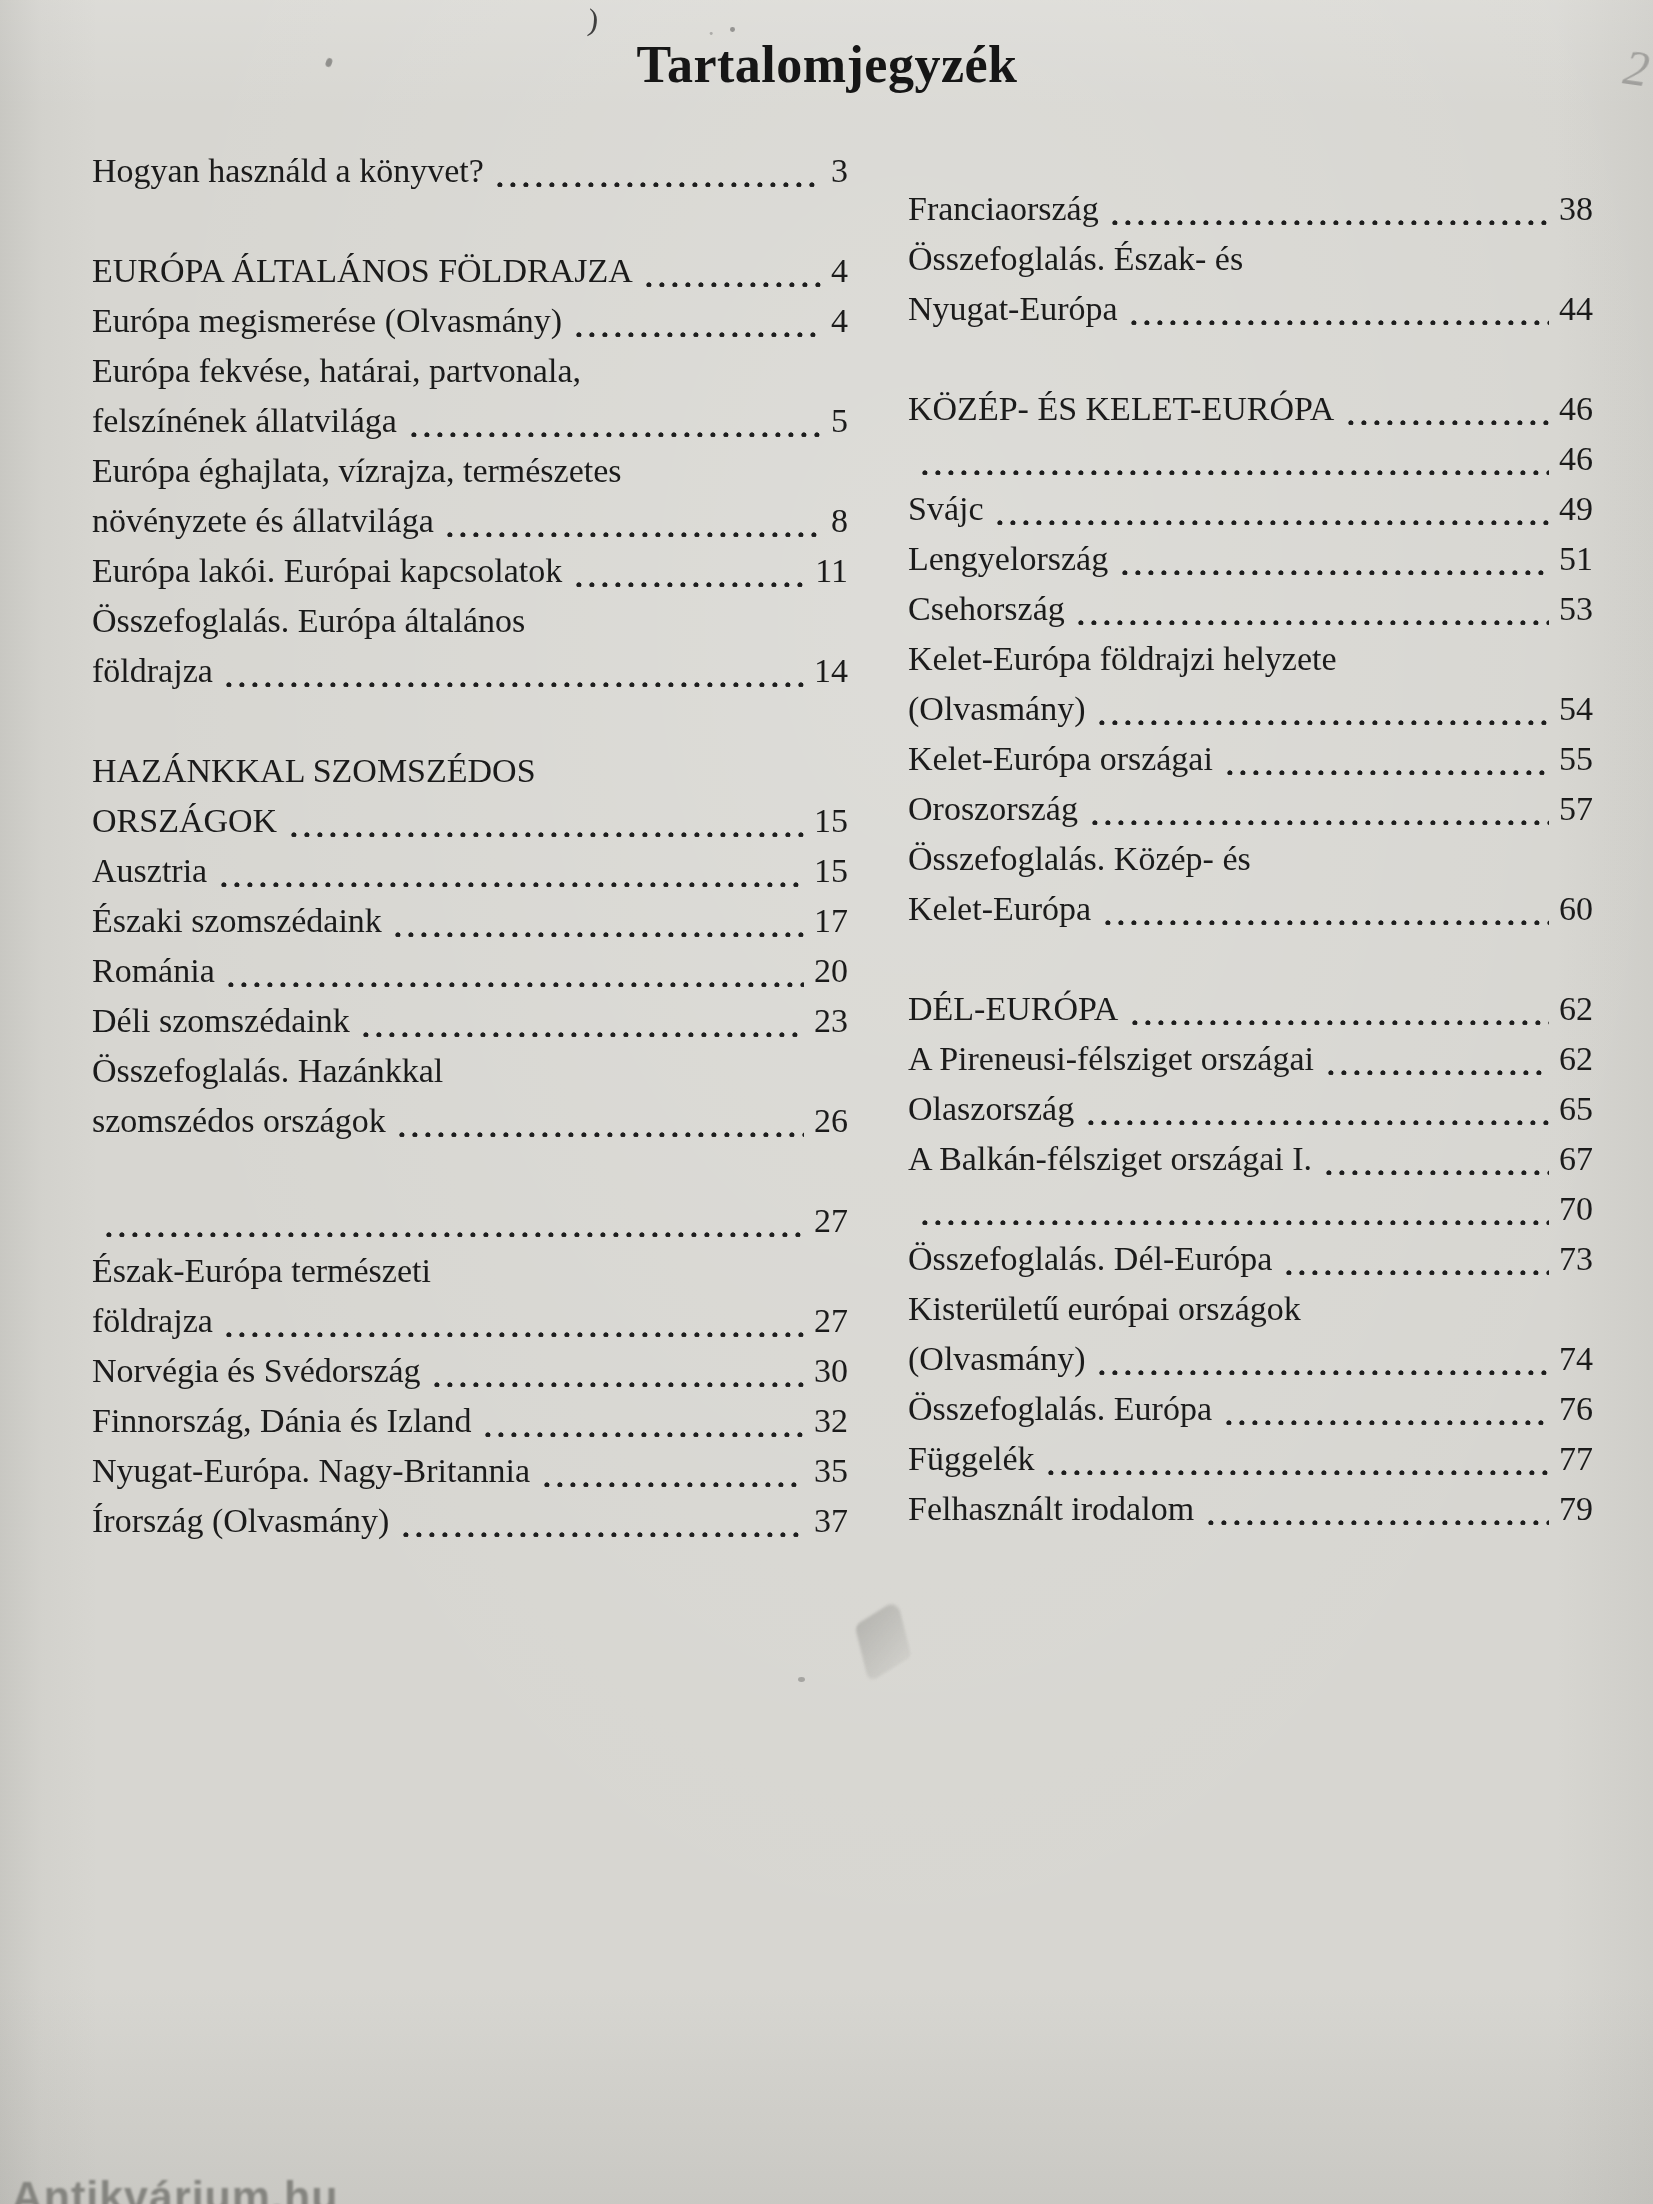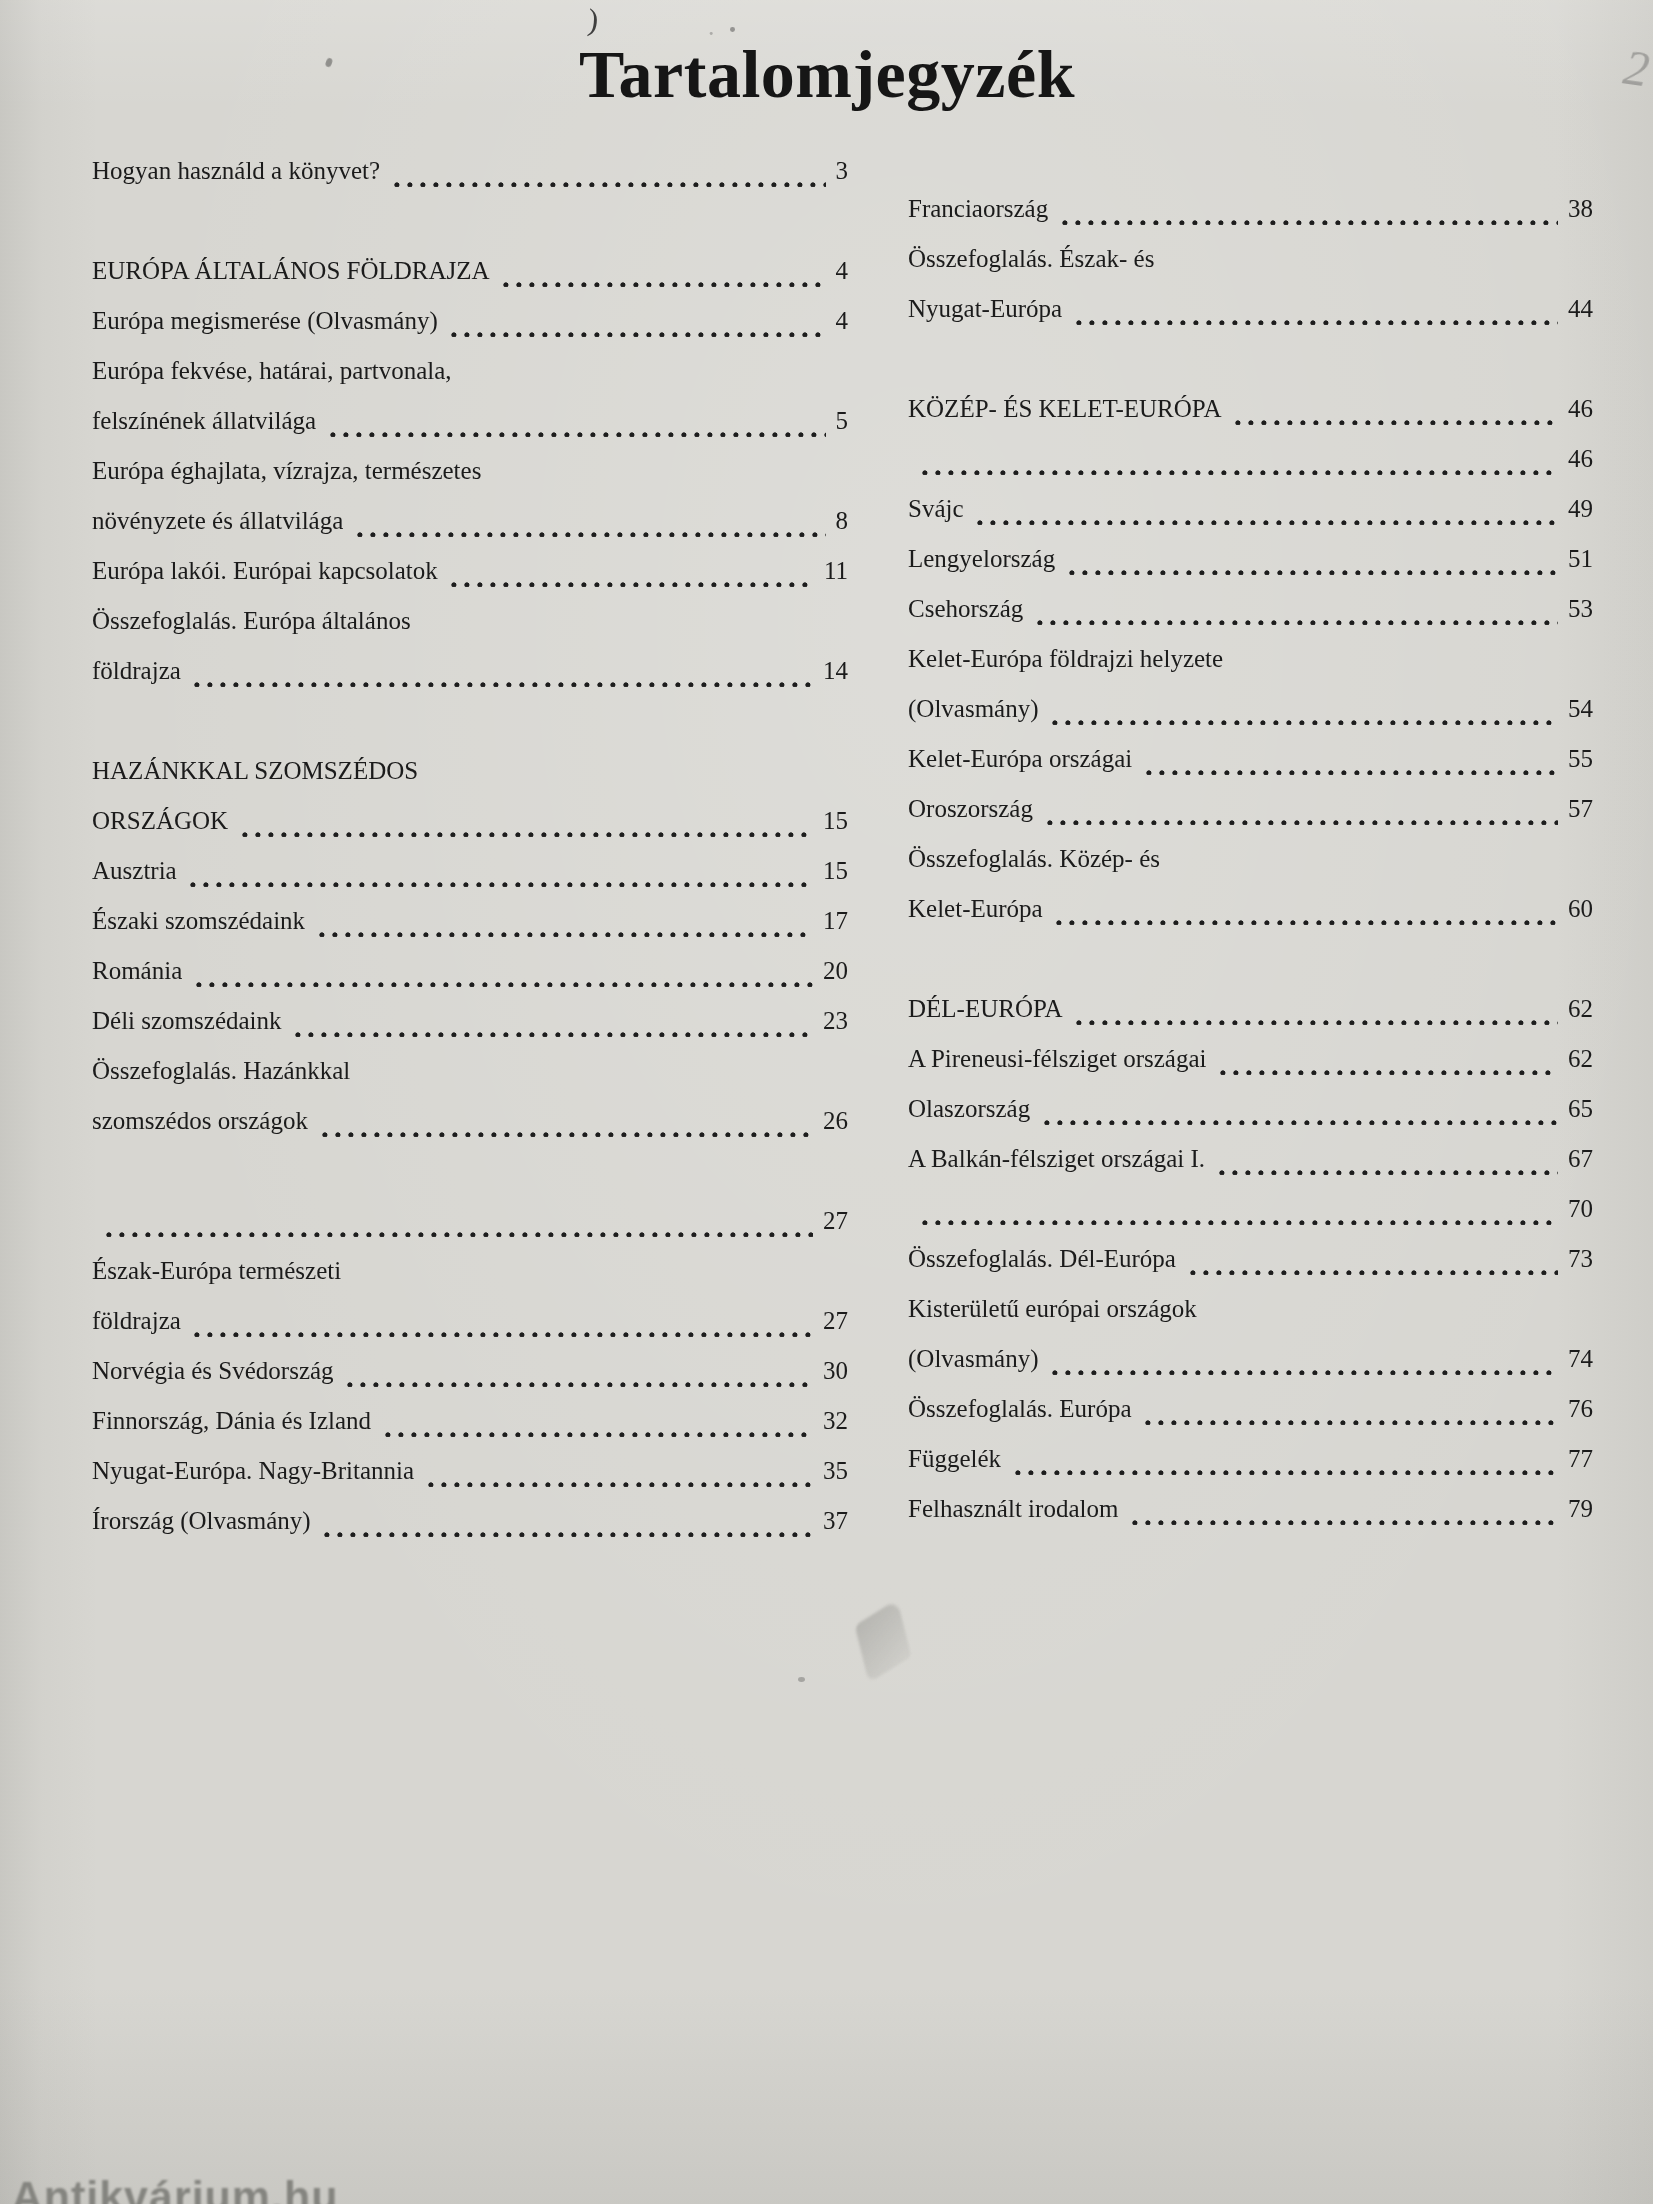--- a/index.html
+++ b/index.html
@@ -15,42 +15,42 @@
       linear-gradient(90deg, rgba(70,70,64,0.10) 0%, rgba(70,70,64,0.03) 2.5%, rgba(0,0,0,0) 6%, rgba(0,0,0,0) 94%, rgba(70,70,64,0.06) 100%),
       linear-gradient(180deg, rgba(255,255,255,0.14) 0%, rgba(0,0,0,0) 5%, rgba(0,0,0,0) 90%, rgba(60,60,54,0.09) 100%),
       #d7d6d1;
   }
   .title {
     position: absolute;
     left: 0; right: 0;
     top: 35px;
     margin: 0;
     text-align: center;
-    font-size: 68px;
+    font-size: 52px;
     font-weight: bold;
     letter-spacing: 0.5px;
     color: #161616;
   }
   .columns {
     position: absolute;
     left: 92px;
     top: 146px;
     width: 1501px;
     display: flex;
     gap: 60px;
   }
   .col { display: block; }
   .col-left  { width: 756px; }
   .col-right { flex: 1; margin-top: 38px; }
   .toc-row {
     display: flex;
     align-items: flex-end;
     height: 50px;
     line-height: 50px;
-    font-size: 25px;
+    font-size: 34px;
     white-space: nowrap;
   }
   .toc-gap { height: 50px; }
   .toc-text { flex: 0 0 auto; }
   .toc-page { flex: 0 0 auto; }
   .dots {
     flex: 1 1 auto;
     height: 5.8px;
     align-self: flex-end;
     margin: 0 9.7px 8.7px 13.6px;

